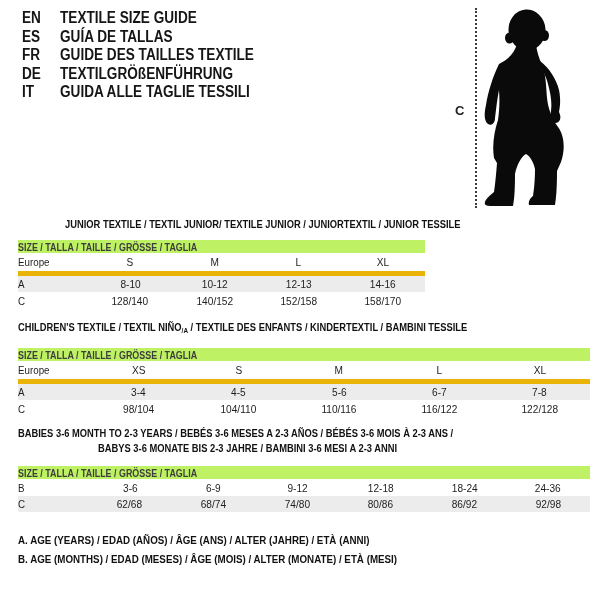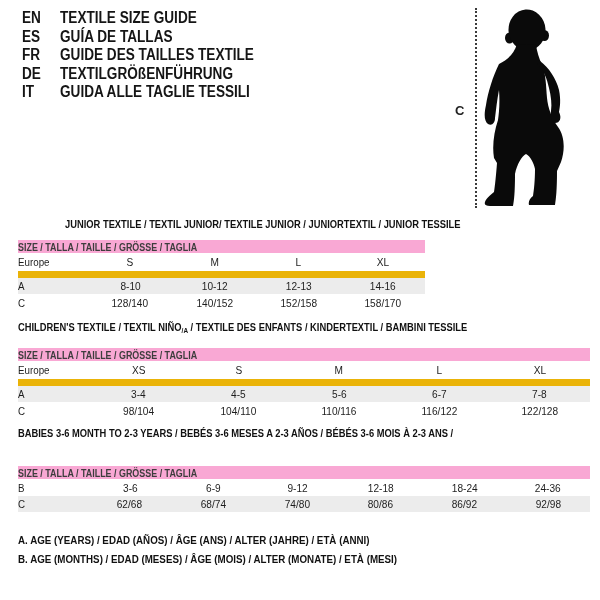--- a/index.html
+++ b/index.html
@@ -22,24 +22,24 @@
   .dotted-line{left:475px;top:8px;height:200px;width:0;border-left:2px dotted #3a3a3a;}
   .baby-svg{left:484px;top:8px;}
 
   
   .sec-title{left:18px;font-weight:bold;font-size:11px;color:#111;line-height:15px;white-space:nowrap;}
   .title-sub{font-size:7.5px;vertical-align:-2px;}
 
   
   table.size-table{position:absolute;border-collapse:collapse;table-layout:fixed;font-size:11.5px;color:#1d1d1d;}
   table.size-table td{padding:0;vertical-align:middle;overflow:hidden;}
-  td.bar{background:#f9a8d4;height:13px;font-weight:bold;font-size:10.5px;color:#3d3d3d;text-align:left;padding-left:4px;}
+  td.bar{background:#bef264;height:13px;font-weight:bold;font-size:10.5px;color:#3d3d3d;text-align:left;padding-left:4px;}
   td.lbl{text-align:left;padding-left:4px;height:17px;}
   td.val{text-align:center;height:17px;}
-  tr.europe-row td{border-bottom:7px solid #eab308;height:18px;}
+  tr.europe-row td{border-bottom:5px solid #eab308;height:18px;}
   tr.shade-row td{background:#ececec;height:16px;}
   #table-junior{left:18px;top:240px;width:407px;}
   #table-children{left:18px;top:348px;width:572px;}
   #table-babies{left:18px;top:466px;width:572px;}
   #title-junior{top:217px;margin-left:47px;}
   #title-children{top:320px;}
   #title-babies{top:426px;text-align:center;}
 
   
   .legend{left:18px;top:531px;}
@@ -190,20 +190,21 @@
     <td class="val"><span class="cndc">104/110</span></td>
     <td class="val"><span class="cndc">110/116</span></td>
     <td class="val"><span class="cndc">116/122</span></td>
     <td class="val"><span class="cndc">122/128</span></td>
   </tr>
 </tbody>
   </table>
 
 <div id="title-babies" class="abs sec-title">
   <div><span class="cnd">BABIES 3-6 MONTH TO 2-3 YEARS / BEBÉS 3-6 MESES A 2-3 AÑOS / BÉBÉS 3-6 MOIS À 2-3 ANS /</span></div>
+  <div><span class="cnd">BABYS 3-6 MONATE BIS 2-3 JAHRE / BAMBINI 3-6 MESI A 2-3 ANNI</span></div>
 </div>
 <table id="table-babies" class="size-table">
   <colgroup>
       <col style="width:70px">
       <col>
       <col>
       <col>
       <col>
       <col>
       <col>

